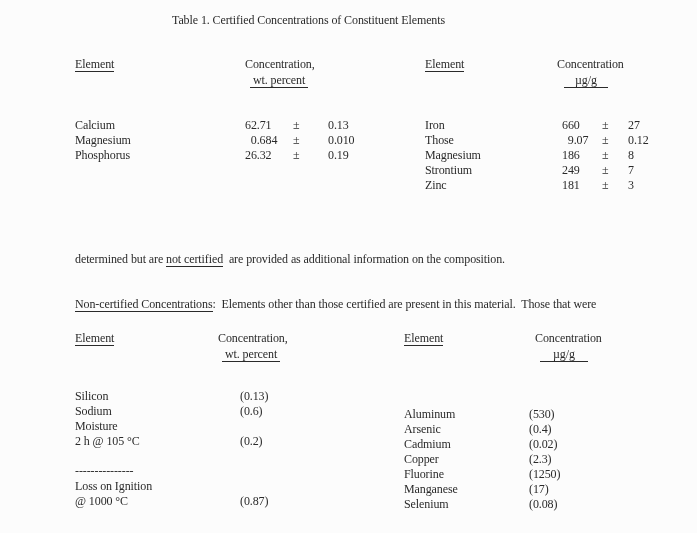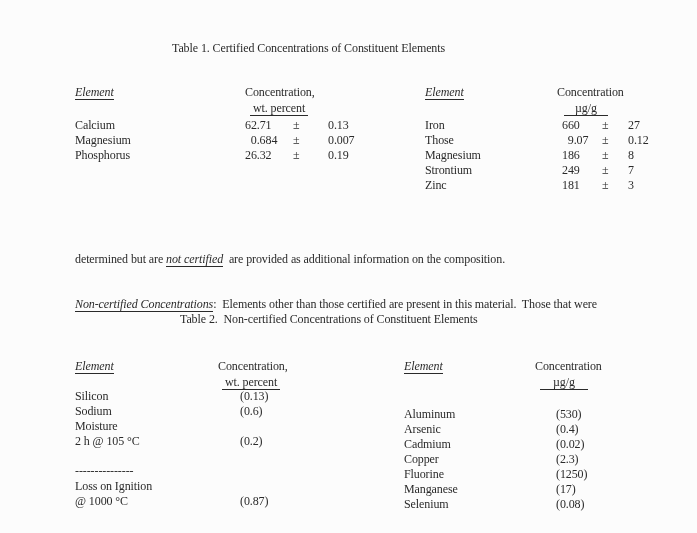--- a/index.html
+++ b/index.html
@@ -6,36 +6,36 @@
   .page{
     position:relative;
     width:697px;height:533px;
     background:#fcfcfc;
     font-family:"Liberation Serif","DejaVu Serif",serif;
     font-size:12px;line-height:15px;
     color:#2a2a2a;
     letter-spacing:-0.1px;
     overflow:hidden;
   }
-  .abs{position:absolute;white-space:pre;margin-top:28px;}
-  .u{border-bottom:1px solid #2a2a2a;padding-bottom:0px;font-style:italic;}
+  .abs{position:absolute;white-space:pre;}
+  .u{border-bottom:1px solid #2a2a2a;padding-bottom:0px;}
   .uw1{border-bottom:1px solid #2a2a2a;padding:0 11px;}
   .uw2{border-bottom:1px solid #2a2a2a;padding:0 13px;}
   .uwp{border-bottom:1px solid #2a2a2a;padding:0 3px;}
   .rows{position:absolute;}
   .r{position:relative;height:15px;}
   .r span{position:absolute;top:0;left:0;white-space:pre;}
   
   .t1l .c1{left:170px;} .t1l .c2{left:218px;} .t1l .c3{left:253px;}
   
   .t1r .c1{left:137px;} .t1r .c2{left:177px;} .t1r .c3{left:203px;}
   
   .t2l .c1{left:165px;}
   
-  .t2r .c1{left:152px;}
+  .t2r .c1{left:125px;}
   .note{position:absolute;left:75px;top:222px;width:580px;white-space:pre-wrap;}
 </style>
 </head>
 <body>
 
 <div class="page">
 
   <div class="abs" style="left:172px;top:13px;">Table 1. Certified Concentrations of Constituent Elements</div>
 
   <div class="abs" style="left:75px;top:57px;"><span class="u">Element</span></div>
@@ -49,21 +49,21 @@
     <div class="r">
       <span class="c0">Calcium</span>
       <span class="c1">62.71</span>
       <span class="c2">±</span>
       <span class="c3">0.13</span>
     </div>
     <div class="r">
       <span class="c0">Magnesium</span>
       <span class="c1">  0.684</span>
       <span class="c2">±</span>
-      <span class="c3">0.007</span>
+      <span class="c3">0.010</span>
     </div>
     <div class="r">
       <span class="c0">Phosphorus</span>
       <span class="c1">26.32</span>
       <span class="c2">±</span>
       <span class="c3">0.19</span>
     </div>
   </div>
 
   <div class="rows t1r" style="left:425px;top:118px;">
@@ -97,21 +97,20 @@
       <span class="c2">±</span>
       <span class="c3">3</span>
     </div>
   </div>
 
   <div class="note">
     <div><span>determined but are </span><span class="u">not certified</span><span>  are provided as additional information on the composition.</span></div>
     <div><span class="u">Non-certified Concentrations</span><span>:  Elements other than those certified are present in this material.  Those that were</span></div>
   </div>
 
-  <div class="abs" style="left:180px;top:284px;">Table 2.  Non-certified Concentrations of Constituent Elements</div>
 
   <div class="abs" style="left:75px;top:331px;"><span class="u">Element</span></div>
   <div class="abs" style="left:218px;top:331px;">Concentration,</div>
   <div class="abs" style="left:222px;top:347px;"><span class="uwp">wt. percent</span></div>
   <div class="abs" style="left:404px;top:331px;"><span class="u">Element</span></div>
   <div class="abs" style="left:535px;top:331px;">Concentration</div>
   <div class="abs" style="left:540px;top:347px;"><span class="uw2">µg/g</span></div>
 
   <div class="rows t2l" style="left:75px;top:389px;">
     <div class="r">

